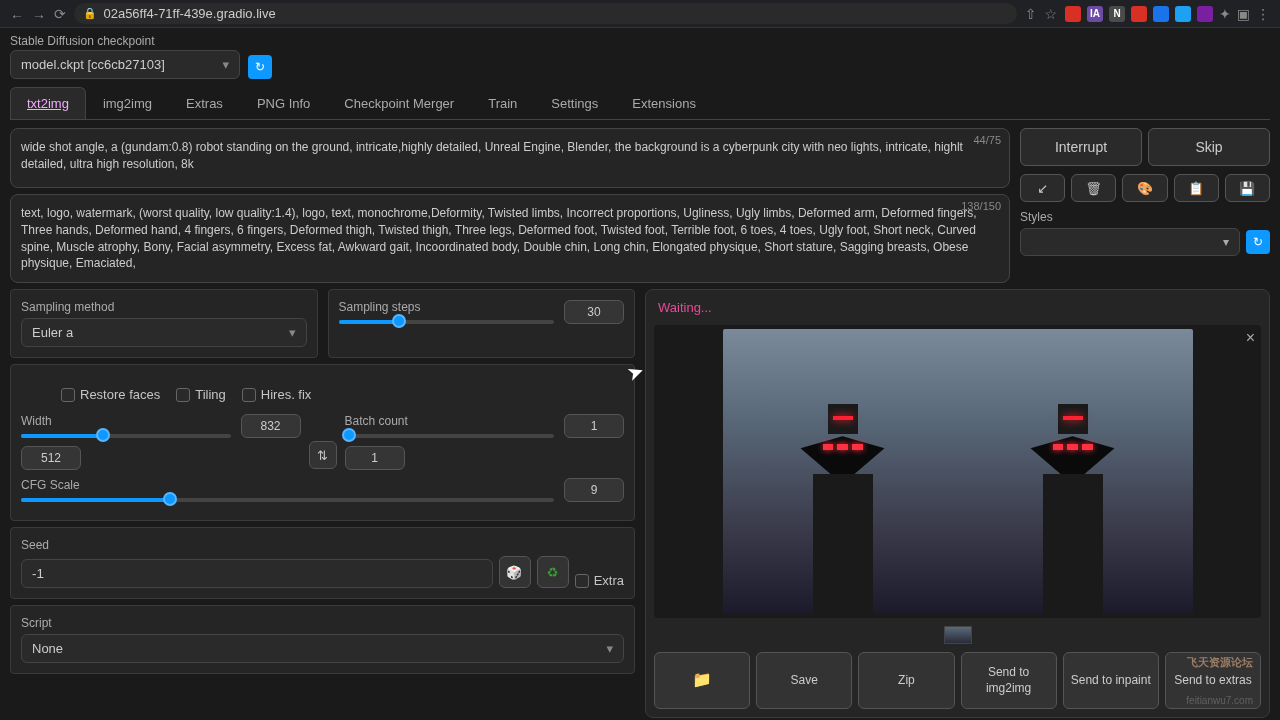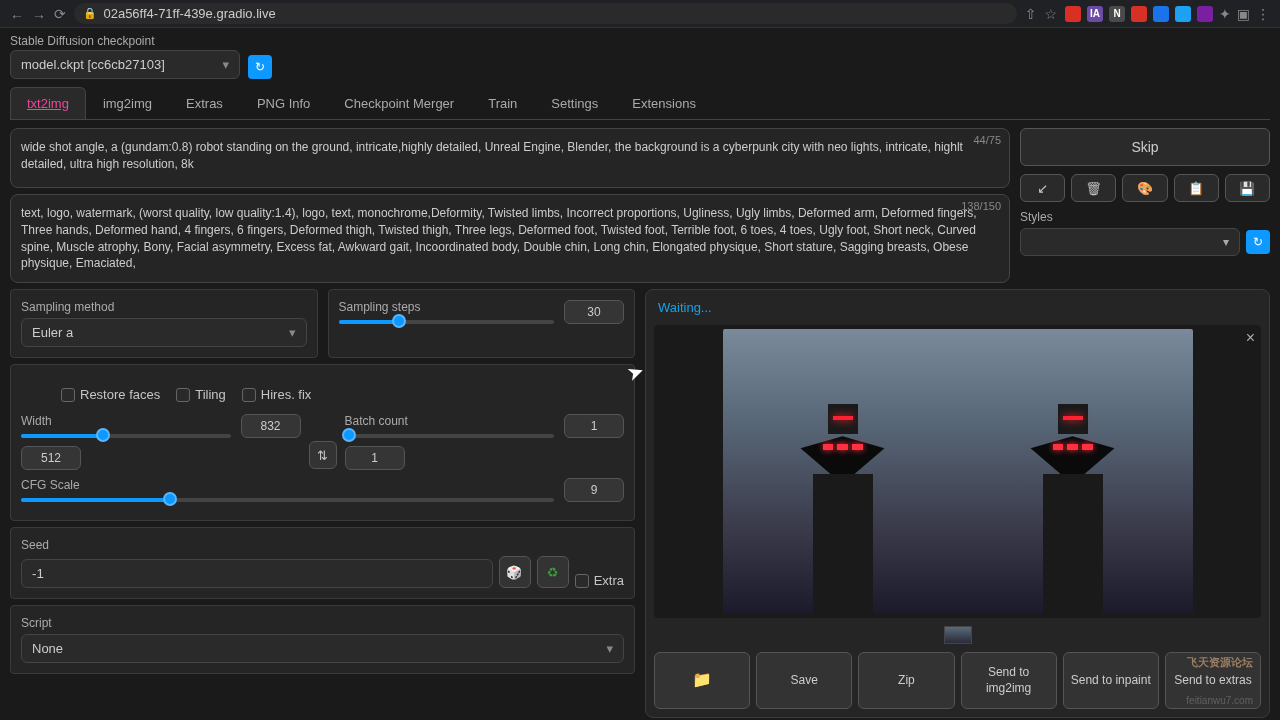--- a/index.html
+++ b/index.html
@@ -45,21 +45,21 @@
   border-radius: 6px;
   padding: 6px 28px 6px 10px;
   color: #ccc;
   position: relative;
   min-width: 230px;
 }
 .select::after { content: '▾'; position: absolute; right: 10px; color: #888; }
 .refresh-btn { width: 24px; height: 24px; background: #0d99ff; border-radius: 4px; display: flex; align-items: center; justify-content: center; color: white; font-size: 12px; cursor: pointer; }
 .tabs { display: flex; border-bottom: 1px solid #444; margin-bottom: 8px; }
 .tab { padding: 8px 16px; color: #aaa; cursor: pointer; border: 1px solid transparent; border-bottom: none; border-radius: 6px 6px 0 0; }
-.tab.active { background: #2a2a2a; border-color: #444; color: #ec4899; text-decoration: underline; }
+.tab.active { background: #2a2a2a; border-color: #444; color: #f0abfc; text-decoration: underline; }
 .right-col { width: 250px; display: flex; flex-direction: column; gap: 8px; }
 .prompt-area {
   display: flex; gap: 10px; margin-bottom: 6px;
 }
 .prompts { flex: 1; display: flex; flex-direction: column; gap: 6px; }
 .prompt-box {
   position: relative;
   background: #252525;
   border: 1px solid #444;
   border-radius: 8px;
@@ -134,21 +134,21 @@
 .check-row { display: flex; gap: 16px; margin: 12px 0; padding-left: 40px; }
 .check { display: flex; align-items: center; gap: 5px; }
 .checkbox { width: 14px; height: 14px; border: 1px solid #666; border-radius: 3px; background: #2a2a2a; }
 .dim-row { display: flex; gap: 8px; }
 .dim-col { flex: 1; }
 .swap-btn { align-self: center; background: #333; border: 1px solid #555; border-radius: 6px; width: 28px; height: 28px; display: flex; align-items: center; justify-content: center; cursor: pointer; margin-top: 18px; }
 .seed-row { display: flex; gap: 6px; align-items: flex-end; }
 .seed-input { flex: 1; background: #2a2a2a; border: 1px solid #444; border-radius: 6px; padding: 6px 10px; color: #ccc; }
 .small-btn { width: 32px; height: 32px; background: #333; border: 1px solid #555; border-radius: 6px; display: flex; align-items: center; justify-content: center; cursor: pointer; }
 .result-panel { background: #252525; border: 1px solid #3a3a3a; border-radius: 8px; padding: 8px; display: flex; flex-direction: column; gap: 8px; }
-.status-bar { color: #0ea5e9; font-size: 13px; padding: 2px 4px; }
+.status-bar { color: #ec4899; font-size: 13px; padding: 2px 4px; }
 .image-container { position: relative; background: #1a1a1a; border-radius: 4px; display: flex; justify-content: center; padding: 4px; }
 .result-image {
   width: 470px;
   height: 285px;
   background: linear-gradient(to bottom, #7a8a9a 0%, #5a6a7a 30%, #3a3a4a 70%, #1a1a2a 100%);
   border-radius: 2px;
   position: relative;
   overflow: hidden;
 }
 .robot {
@@ -240,20 +240,21 @@
         <span class="token-count">44/75</span>
         <span>wide shot angle, a (gundam:0.8) robot standing on the ground, intricate,highly detailed, Unreal Engine, Blender, the background is a cyberpunk city with neo lights, intricate, highlt detailed, ultra high resolution, 8k</span>
       </div>
       <div class="prompt-box">
         <span class="token-count">138/150</span>
         <span>text, logo, watermark, (worst quality, low quality:1.4), logo, text, monochrome,Deformity, Twisted limbs, Incorrect proportions, Ugliness, Ugly limbs, Deformed arm, Deformed fingers, Three hands, Deformed hand, 4 fingers, 6 fingers, Deformed thigh, Twisted thigh, Three legs, Deformed foot, Twisted foot, Terrible foot, 6 toes, 4 toes, Ugly foot, Short neck, Curved spine, Muscle atrophy, Bony, Facial asymmetry, Excess fat, Awkward gait, Incoordinated body, Double chin, Long chin, Elongated physique, Short stature, Sagging breasts, Obese physique, Emaciated,</span>
       </div>
     </div>
     <div class="right-col">
       <div class="action-buttons">
+        <button>Interrupt</button>
         <button>Skip</button>
       </div>
       <div class="icon-row">
         <div class="icon-btn">↙</div>
         <div class="icon-btn">🗑</div>
         <div class="icon-btn" style="color:#e838c8">🎨</div>
         <div class="icon-btn">📋</div>
         <div class="icon-btn">💾</div>
       </div>
       <div>

